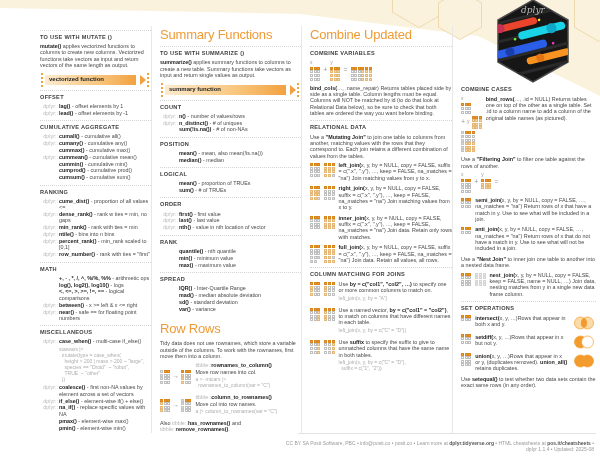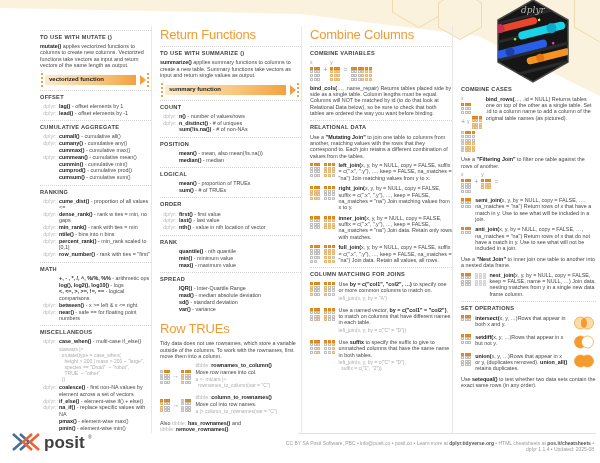--- a/index.html
+++ b/index.html
@@ -233,21 +233,21 @@
             <div><b>pmax()</b><span class="desc"> - element-wise max()</span></div>
           </div>
           <div class="fl">
             <span class="pre"></span>
             <div><b>pmin()</b><span class="desc"> - element-wise min()</span></div>
           </div>
         </div>
     </section>
 
     <section class="col colS">
-      <h1 class="bigtitle">Return Functions</h1>
+      <h1 class="bigtitle">Summary Functions</h1>
       <div class="usewith">TO USE WITH SUMMARIZE ()</div>
       <p class="intro"><b>summarize()</b><span> applies summary functions to columns to create a new table. Summary functions take vectors as input and return single values as output.</span></p>
       <div class="fnarrow">
         <div class="dotl"></div>
         <div class="bar">
             <span>summary function</span>
           </div>
         <div class="ahead"></div>
         <div class="dotr"></div>
       </div>
@@ -321,21 +321,21 @@
           <div class="fl">
             <span class="pre"></span>
             <div><b>sd()</b><span class="desc"> - standard deviation</span></div>
           </div>
           <div class="fl">
             <span class="pre"></span>
             <div><b>var()</b><span class="desc"> - variance</span></div>
           </div>
         </div>
 
-      <h1 class="bigtitle" style="margin-top:9px">Row TRUEs</h1>
+      <h1 class="bigtitle" style="margin-top:9px">Row Rows</h1>
       <p class="intro">Tidy data does not use rownames, which store a variable outside of the columns. To work with the rownames, first move them into a column.</p>
       <div id="rn-entries">
           <div class="ji">
             <div style="display: flex; gap: 2px; align-items: center;">
               <div class="glyph" style="grid-template-columns: repeat(3, 3px);">
                 <div class="cell" style="background: rgb(222, 222, 222); border-color: rgb(196, 196, 196);"></div>
                 <div class="cell" style="background: rgb(244, 155, 46); border-color: rgb(216, 135, 31);"></div>
                 <div class="cell" style="background: rgb(244, 155, 46); border-color: rgb(216, 135, 31);"></div>
                 <div class="cell" style="background: rgb(222, 222, 222); border-color: rgb(196, 196, 196);"></div>
                 <div class="cell" style="background: rgb(255, 255, 255); border-color: rgb(191, 191, 191);"></div>
@@ -397,21 +397,21 @@
                 <div class="cell" style="background: rgb(255, 255, 255); border-color: rgb(191, 191, 191);"></div>
               </div>
             </div>
             <div class="jt"><span class="seg-p">tibble::</span><b>column_to_rownames()</b><div>Move col into row names.</div><div class="code"><div>a |&gt; column_to_rownames(var = "C")</div></div></div>
           </div>
         </div>
       <p class="alsoline" id="rn-also"><span>Also </span><span class="seg-p">tibble::</span><span class="seg-b">has_rownames()</span><span> and </span><span class="seg-p">tibble::</span><span class="seg-b">remove_rownames()</span><span>.</span></p>
     </section>
 
     <section class="col colC">
-      <h1 class="bigtitle">Combine Columns</h1>
+      <h1 class="bigtitle">Combine Updated</h1>
       <div class="sechdr">COMBINE VARIABLES</div>
       <div id="c-vars">
           <div class="dg">
             <div class="dgt">
               <span>x</span>
               <div class="glyph" style="grid-template-columns: repeat(3, 3px);">
                 <div class="cell" style="background: rgb(244, 155, 46); border-color: rgb(216, 135, 31);"></div>
                 <div class="cell" style="background: rgb(244, 155, 46); border-color: rgb(216, 135, 31);"></div>
                 <div class="cell" style="background: rgb(244, 155, 46); border-color: rgb(216, 135, 31);"></div>
                 <div class="cell" style="background: rgb(255, 255, 255); border-color: rgb(191, 191, 191);"></div>
@@ -946,28 +946,16 @@
               <circle cx="15.5" cy="7" r="6" fill="#F49B2E" stroke="#F49B2E" stroke-width=".7"></circle>
             </svg>
           </div>
         </div>
       <p class="intro" id="x-setequal"><span>Use </span><span class="seg-b">setequal()</span><span> to test whether two data sets contain the exact same rows (in any order).</span></p>
     </section>
   </div>
 
   <div class="footline"></div>
 
-  <div class="positlogo">
-    <svg width="92" height="24" viewBox="0 0 92 24">
-      <g fill="none" stroke-width="2.6">
-        <path d="M3 4 L12 12 L3 20" stroke="#447099"></path>
-        <path d="M10 4 L19 12 L10 20" stroke="#447099"></path>
-        <path d="M29 4 L20 12 L29 20" stroke="#EE6331"></path>
-        <path d="M22 4 L13 12 L22 20" stroke="#EE6331"></path>
-      </g>
-      <text x="34" y="18" font-family="Liberation Sans, sans-serif" font-weight="bold" font-size="17" fill="#3F3F3F" id="brand-text">posit</text>
-      <text x="78" y="9" font-size="5" fill="#3F3F3F">®</text>
-    </svg>
-  </div>
 
   <p class="foottext" id="footer-text"><span>CC BY SA Posit Software, PBC  •  info@posit.co  •  posit.co  •  Learn more at </span><span class="seg-b">dplyr.tidyverse.org</span><span>  •  HTML cheatsheets at </span><span class="seg-b">pos.it/cheatsheets</span><span>  •  dplyr  1.1.4  •  Updated: 2025-08</span></p>
 
 </div>
 
 </body></html>

